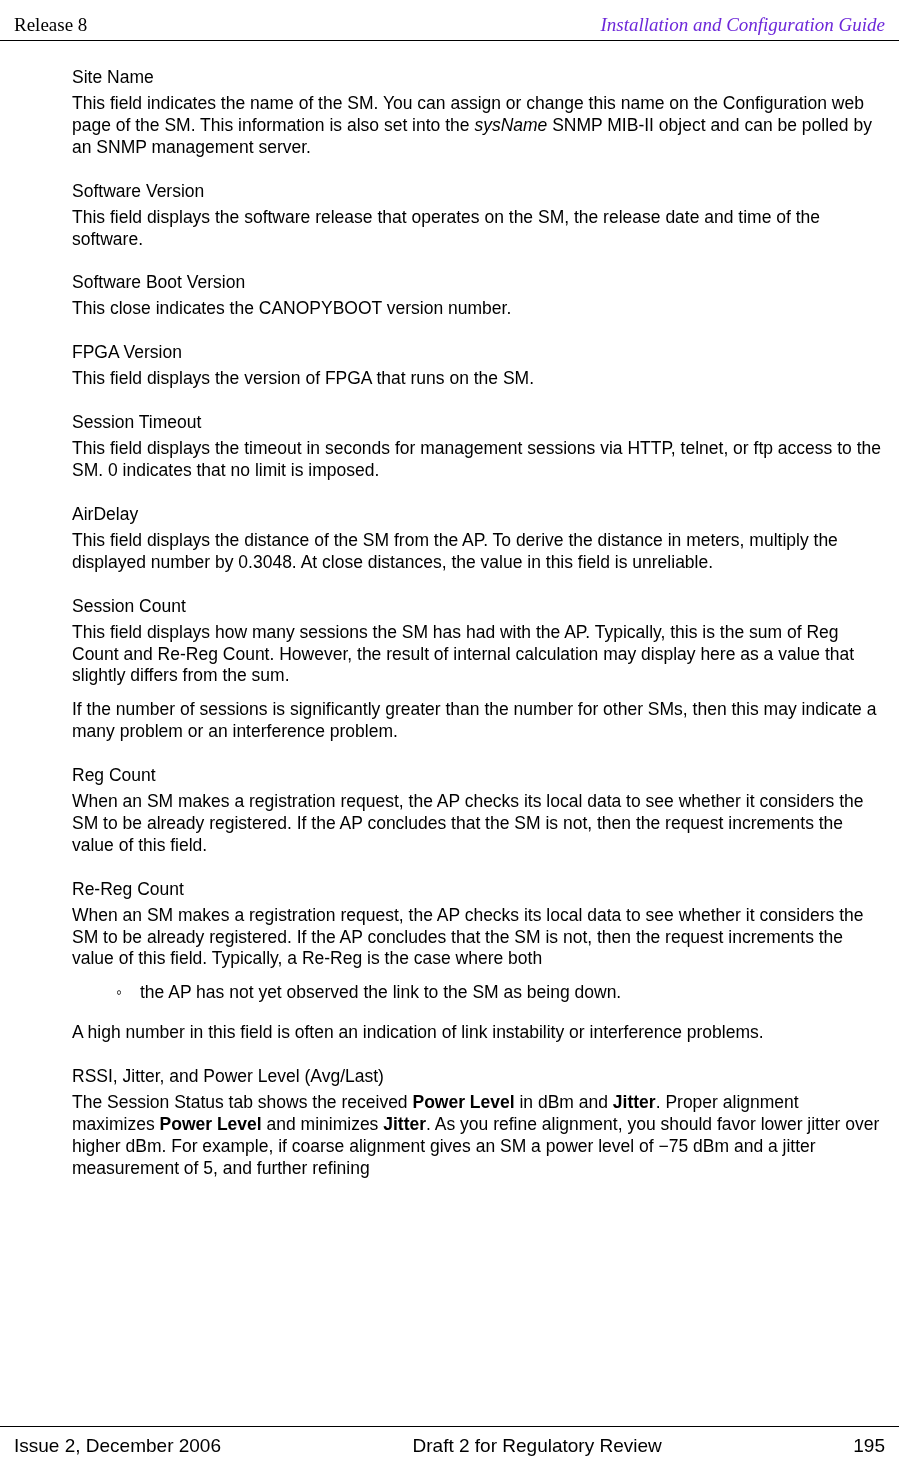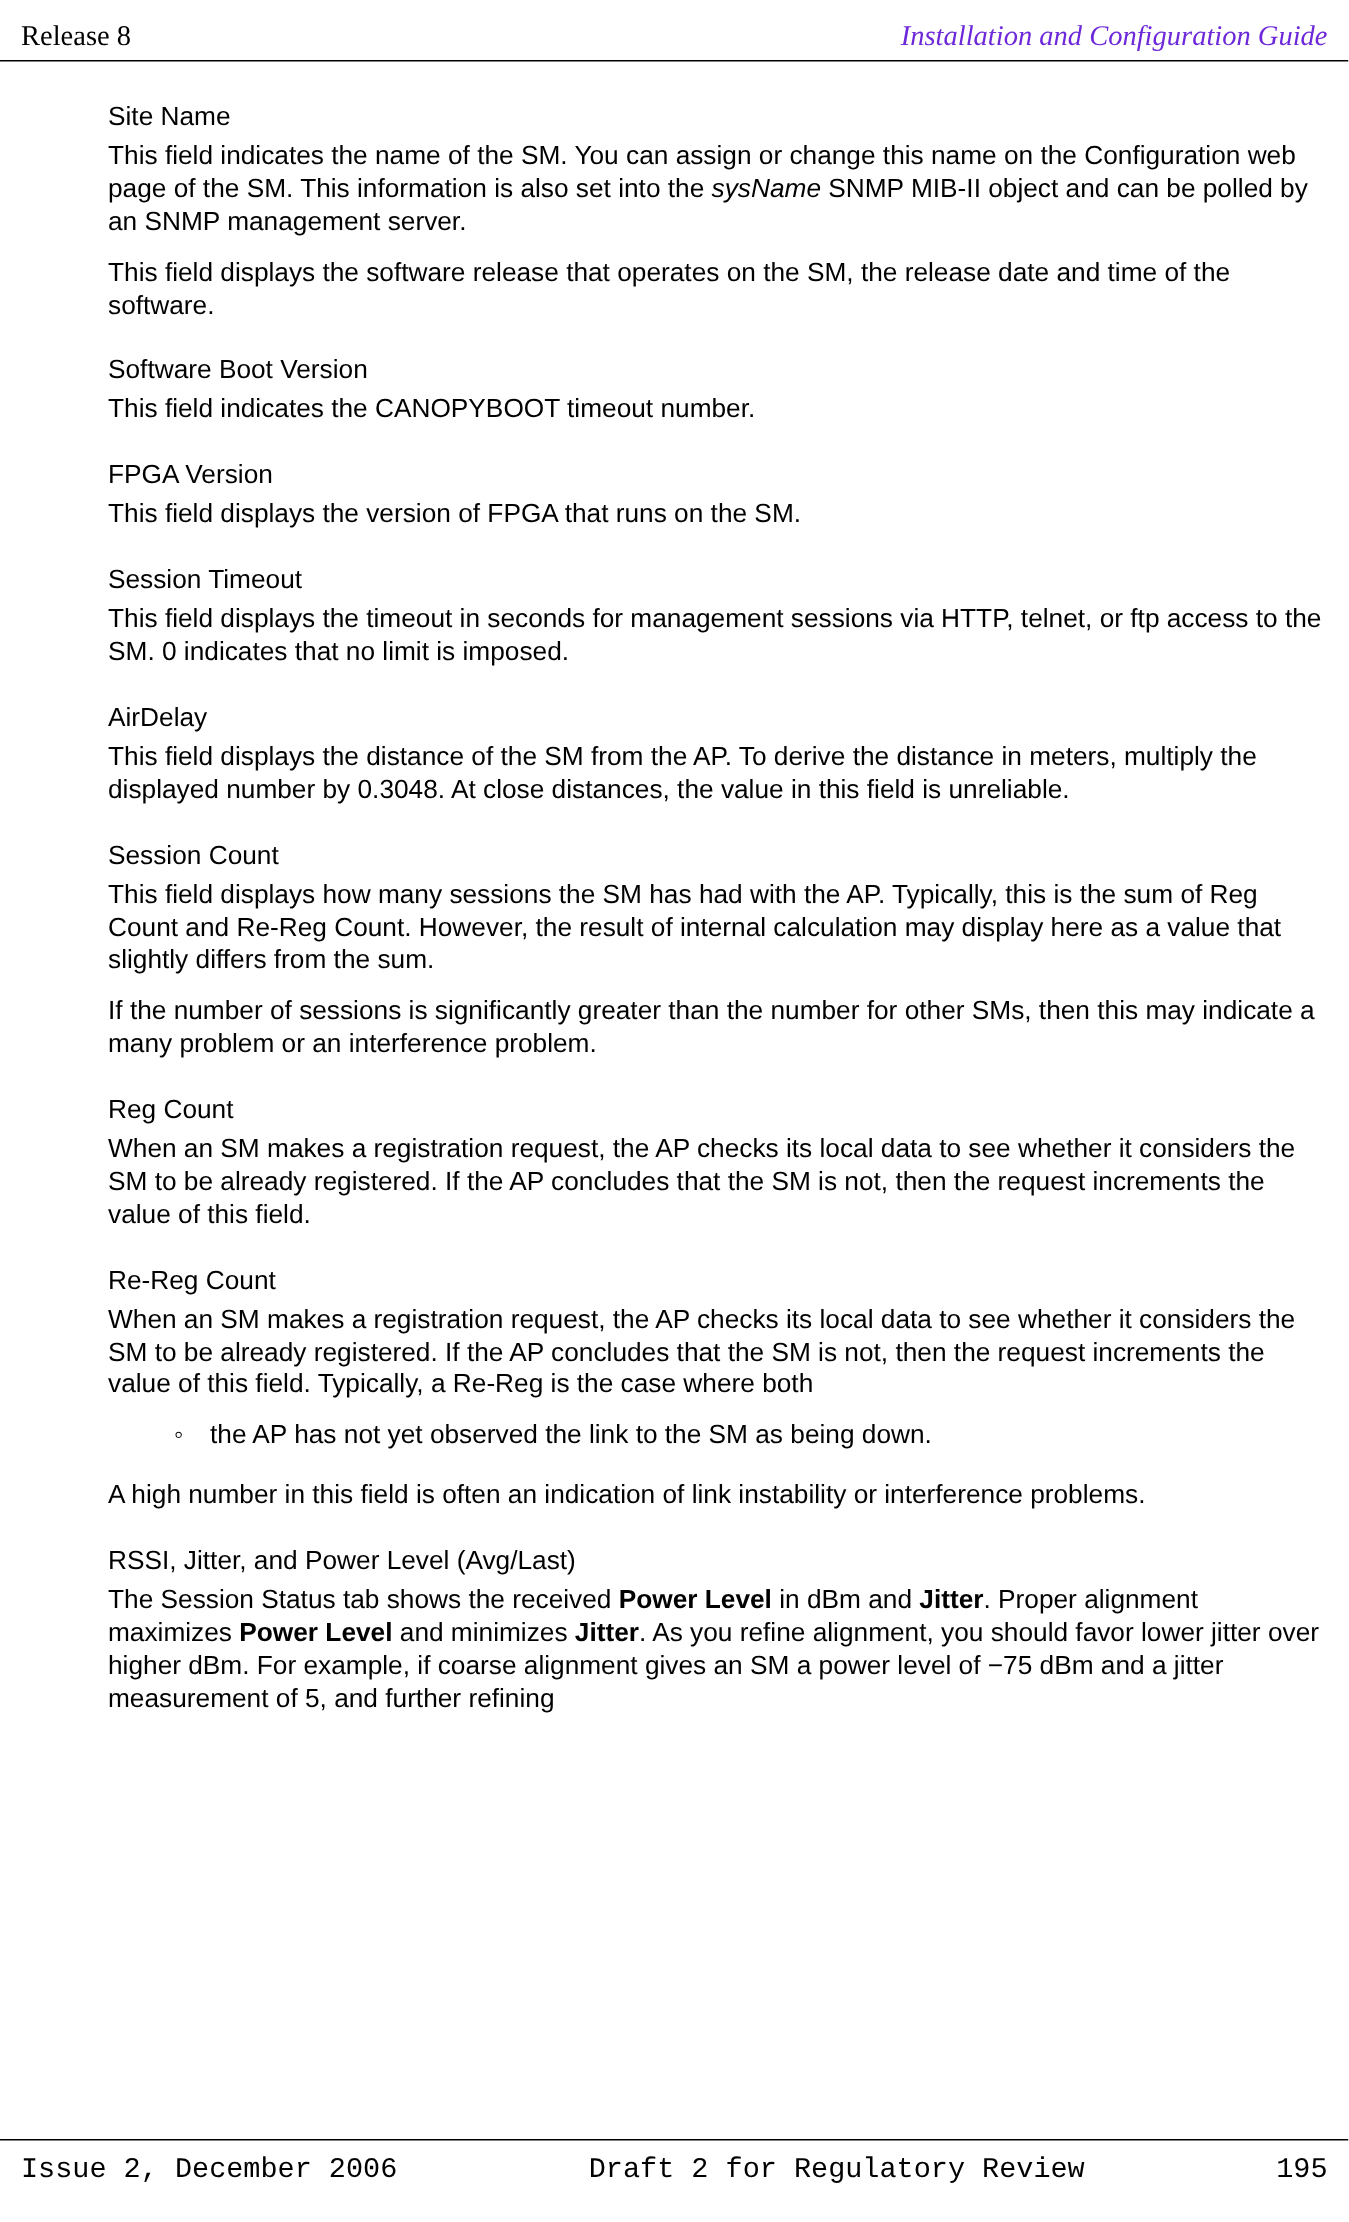--- a/index.html
+++ b/index.html
@@ -67,45 +67,46 @@
     }
     .footer {
       position: absolute;
       bottom: 0;
       left: 0; right: 0;
       display: flex;
       justify-content: space-between;
       align-items: flex-start;
       padding: 8px 14px 24px 14px;
       border-top: 1px solid #000;
-      font-family: Liberation Mono, monospace;
+      font-family: Liberation Sans, sans-serif;
       font-size: 19px;
       margin-top: 32px;
     }
     .footer-center { flex: 1; text-align: center; }
   </style>
 </head>
 <body>
 
 <div class="header">
   <div class="header-left">Release 8</div>
   <div class="header-right">Installation and Configuration Guide</div>
 </div>
 
 <div class="content">
 
   <div class="section-title">Site Name</div>
   <div class="para">
     <span>This field indicates the name of the SM. You can assign or change this name on the Configuration web page of the SM. This information is also set into the </span><span class="italic">sysName</span><span> SNMP MIB-II object and can be polled by an SNMP management server.</span>
   </div>
 
+  <div class="section-title">Software Version</div>
   <div class="para">This field displays the software release that operates on the SM, the release date and time of the software.</div>
 
   <div class="section-title">Software Boot Version</div>
-  <div class="para">This field indicates the CANOPYBOOT timeout number.</div>
+  <div class="para">This close indicates the CANOPYBOOT version number.</div>
 
   <div class="section-title">FPGA Version</div>
   <div class="para">This field displays the version of FPGA that runs on the SM.</div>
 
   <div class="section-title">Session Timeout</div>
   <div class="para">This field displays the timeout in seconds for management sessions via HTTP, telnet, or ftp access to the SM. 0 indicates that no limit is imposed.</div>
 
   <div class="section-title">AirDelay</div>
   <div class="para">This field displays the distance of the SM from the AP. To derive the distance in meters, multiply the displayed number by 0.3048. At close distances, the value in this field is unreliable.</div>
 

